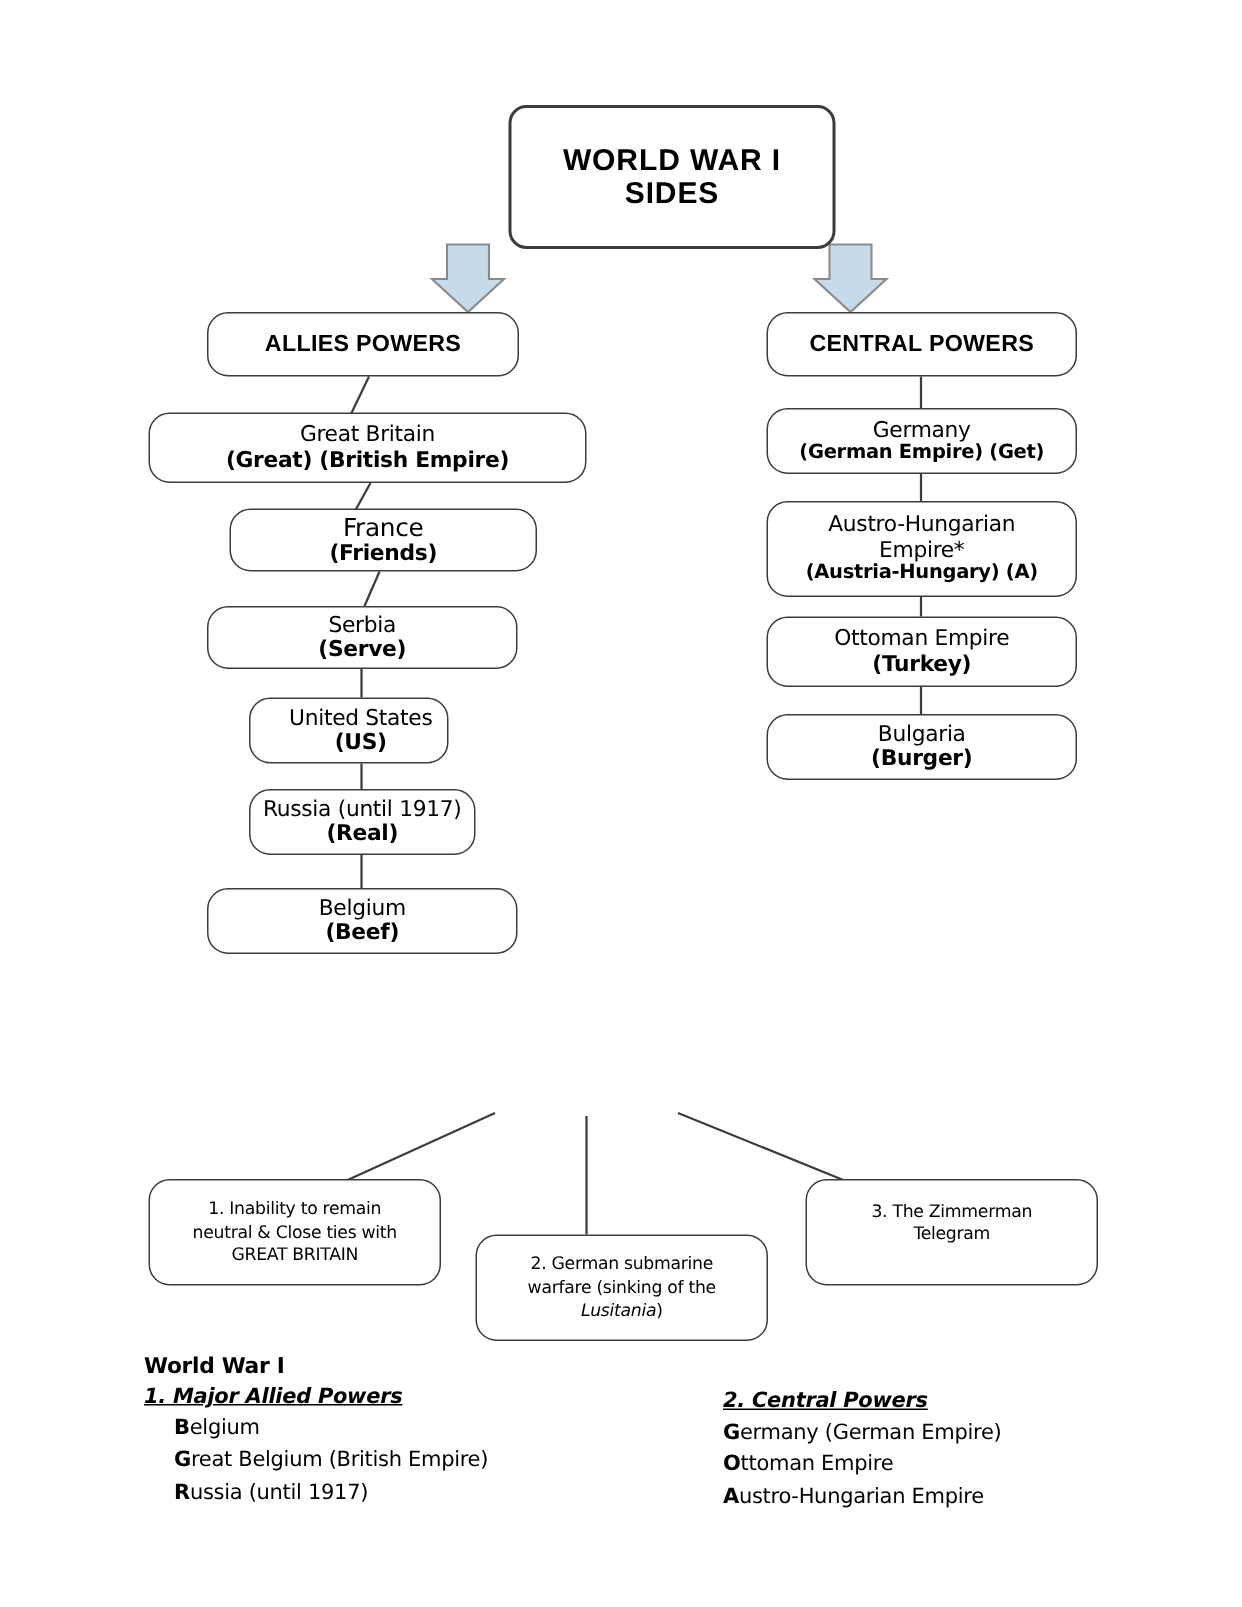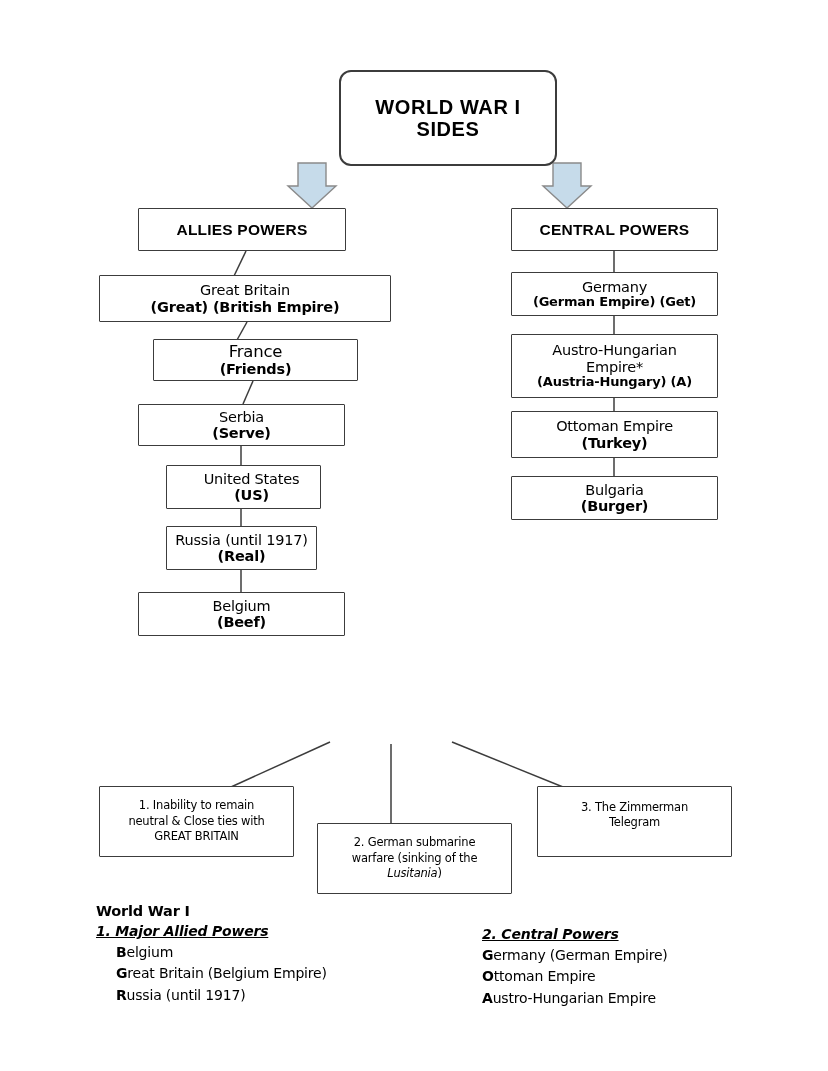--- a/index.html
+++ b/index.html
@@ -30,21 +30,21 @@
     width: 828px;
     height: 1071px;
     pointer-events: none;
   }
 
   .box {
     position: absolute;
     box-sizing: border-box;
     background: #ffffff;
     border: 1.6px solid #3c3c3c;
-    border-radius: 1px;
+    border-radius: 14px;
     display: flex;
     flex-direction: column;
     align-items: center;
     justify-content: center;
     text-align: center;
     line-height: 1.12;
     z-index: 2;
   }
 
   
@@ -180,21 +180,21 @@
   <div class="box country" style="left:153px; top:339px; width:205px; height:42px;">
     <span class="l1" style="font-size:16.5px;">France</span>
     <span class="l2">(Friends)</span>
   </div>
 
   <div class="box country" style="left:138px; top:404px; width:207px; height:42px;">
     <span class="l1">Serbia</span>
     <span class="l2">(Serve)</span>
   </div>
 
-  <div class="box country" style="left:166px; top:465px; width:155px; height:44px;padding-left:16px;">
+  <div class="box country" style="left:166px; top:465px; width:133px; height:44px;padding-left:16px;">
     <span class="l1">United States</span>
     <span class="l2">(US)</span>
   </div>
 
   <div class="box country" style="left:166px; top:526px; width:151px; height:44px;">
     <span class="l1">Russia (until 1917)</span>
     <span class="l2">(Real)</span>
   </div>
 
   <div class="box country" style="left:138px; top:592px; width:207px; height:44px;">
@@ -243,21 +243,21 @@
   <div class="box reason" style="left:537px; top:786px; width:195px; height:71px; justify-content:flex-start; padding-top:13px;">
     <span class="ln">3. The Zimmerman</span>
     <span class="ln">Telegram</span>
   </div>
 
   <div class="notes notes-left">
     <div class="notes-title">World War I</div>
     <div class="notes-sub">1. Major Allied Powers</div>
     <div class="notes-list">
       <div class="notes-item"><span class="cap">B</span><span>elgium</span></div>
-      <div class="notes-item"><span class="cap">G</span><span>reat Britain (Belgium Empire)</span></div>
+      <div class="notes-item"><span class="cap">G</span><span>reat Belgium (British Empire)</span></div>
       <div class="notes-item"><span class="cap">R</span><span>ussia (until 1917)</span></div>
     </div>
   </div>
 
   <div class="notes notes-right">
     <div class="notes-sub" style="margin-top:0;">2. Central Powers</div>
     <div class="notes-list">
       <div class="notes-item"><span class="cap">G</span><span>ermany (German Empire)</span></div>
       <div class="notes-item"><span class="cap">O</span><span>ttoman Empire</span></div>
       <div class="notes-item"><span class="cap">A</span><span>ustro-Hungarian Empire</span></div>

